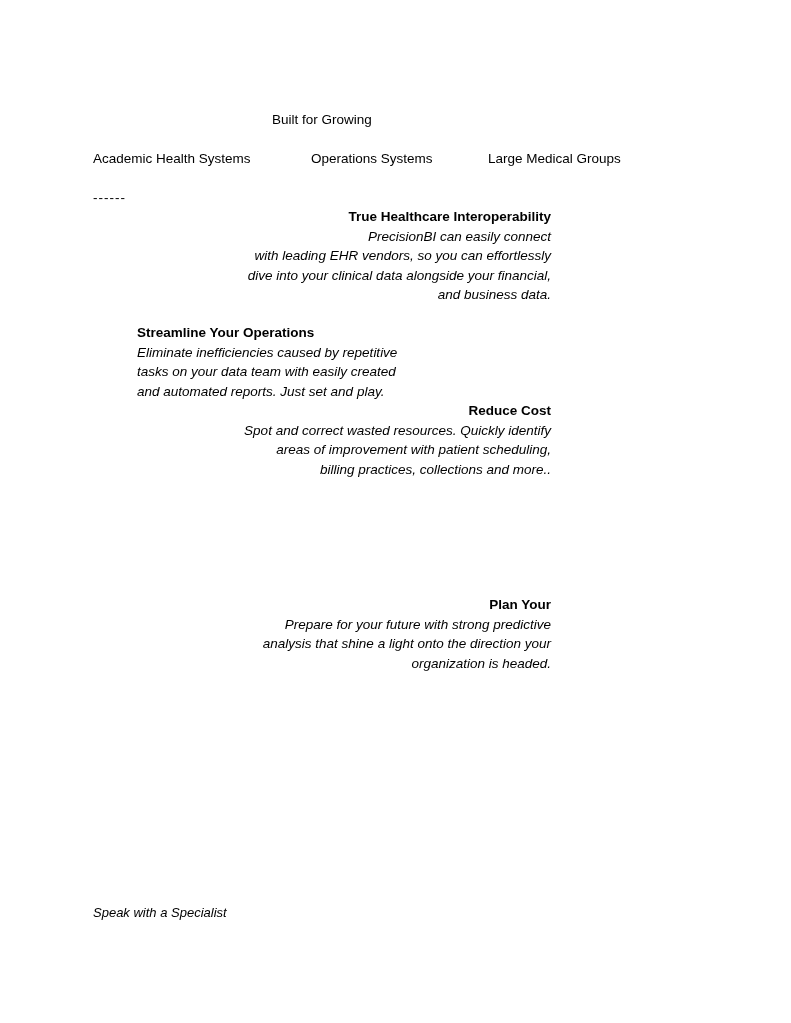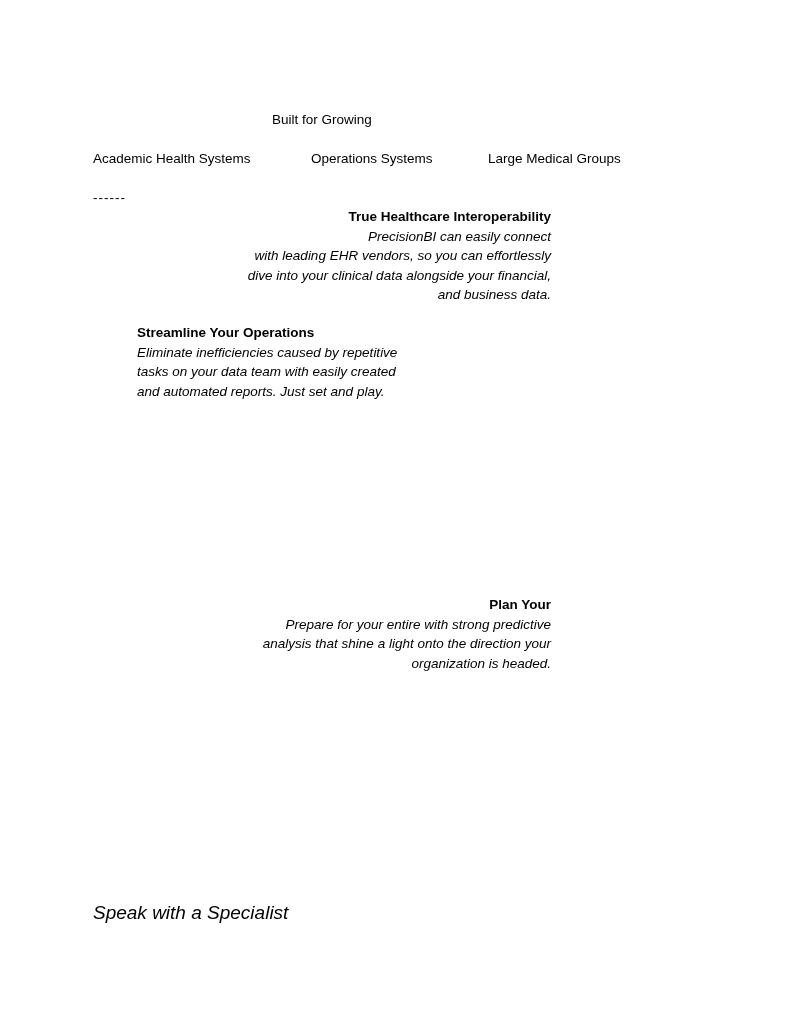--- a/index.html
+++ b/index.html
@@ -72,21 +72,21 @@
   .f1 { top: 323px; }
   .f2 { top: 401px; }
   .f3 { top: 497px; }
   .f4 { top: 595px; }
   .f5 { top: 691px; }
   .cta {
     position: absolute;
     top: 903px;
     left: 93px;
     font-style: italic;
-    font-size: 19px;
+    font-size: 13px;
   }
 </style>
 </head>
 <body>
 
 <div class="page">
 
   <div class="doc-title">Built for Growing</div>
 
   <div class="audience-row">
@@ -105,25 +105,31 @@
 and business data.</p>
   </div>
 
   <div class="feature left f1">
     <h2 class="feature-heading">Streamline Your Operations</h2>
     <p class="feature-body">Eliminate inefficiencies caused by repetitive
 tasks on your data team with easily created
 and automated reports. Just set and play.</p>
   </div>
 
+  <div class="feature right f2">
+    <h2 class="feature-heading">Reduce Cost</h2>
+    <p class="feature-body">Spot and correct wasted resources. Quickly identify
+areas of improvement with patient scheduling,
+billing practices, collections and more..</p>
+  </div>
 
 
   <div class="feature right f4">
     <h2 class="feature-heading">Plan Your</h2>
-    <p class="feature-body">Prepare for your entire with strong predictive
+    <p class="feature-body">Prepare for your future with strong predictive
 analysis that shine a light onto the direction your
 organization is headed.</p>
   </div>
 
 
   <div class="cta">Speak with a Specialist</div>
 
 </div>
 
 </body></html>

